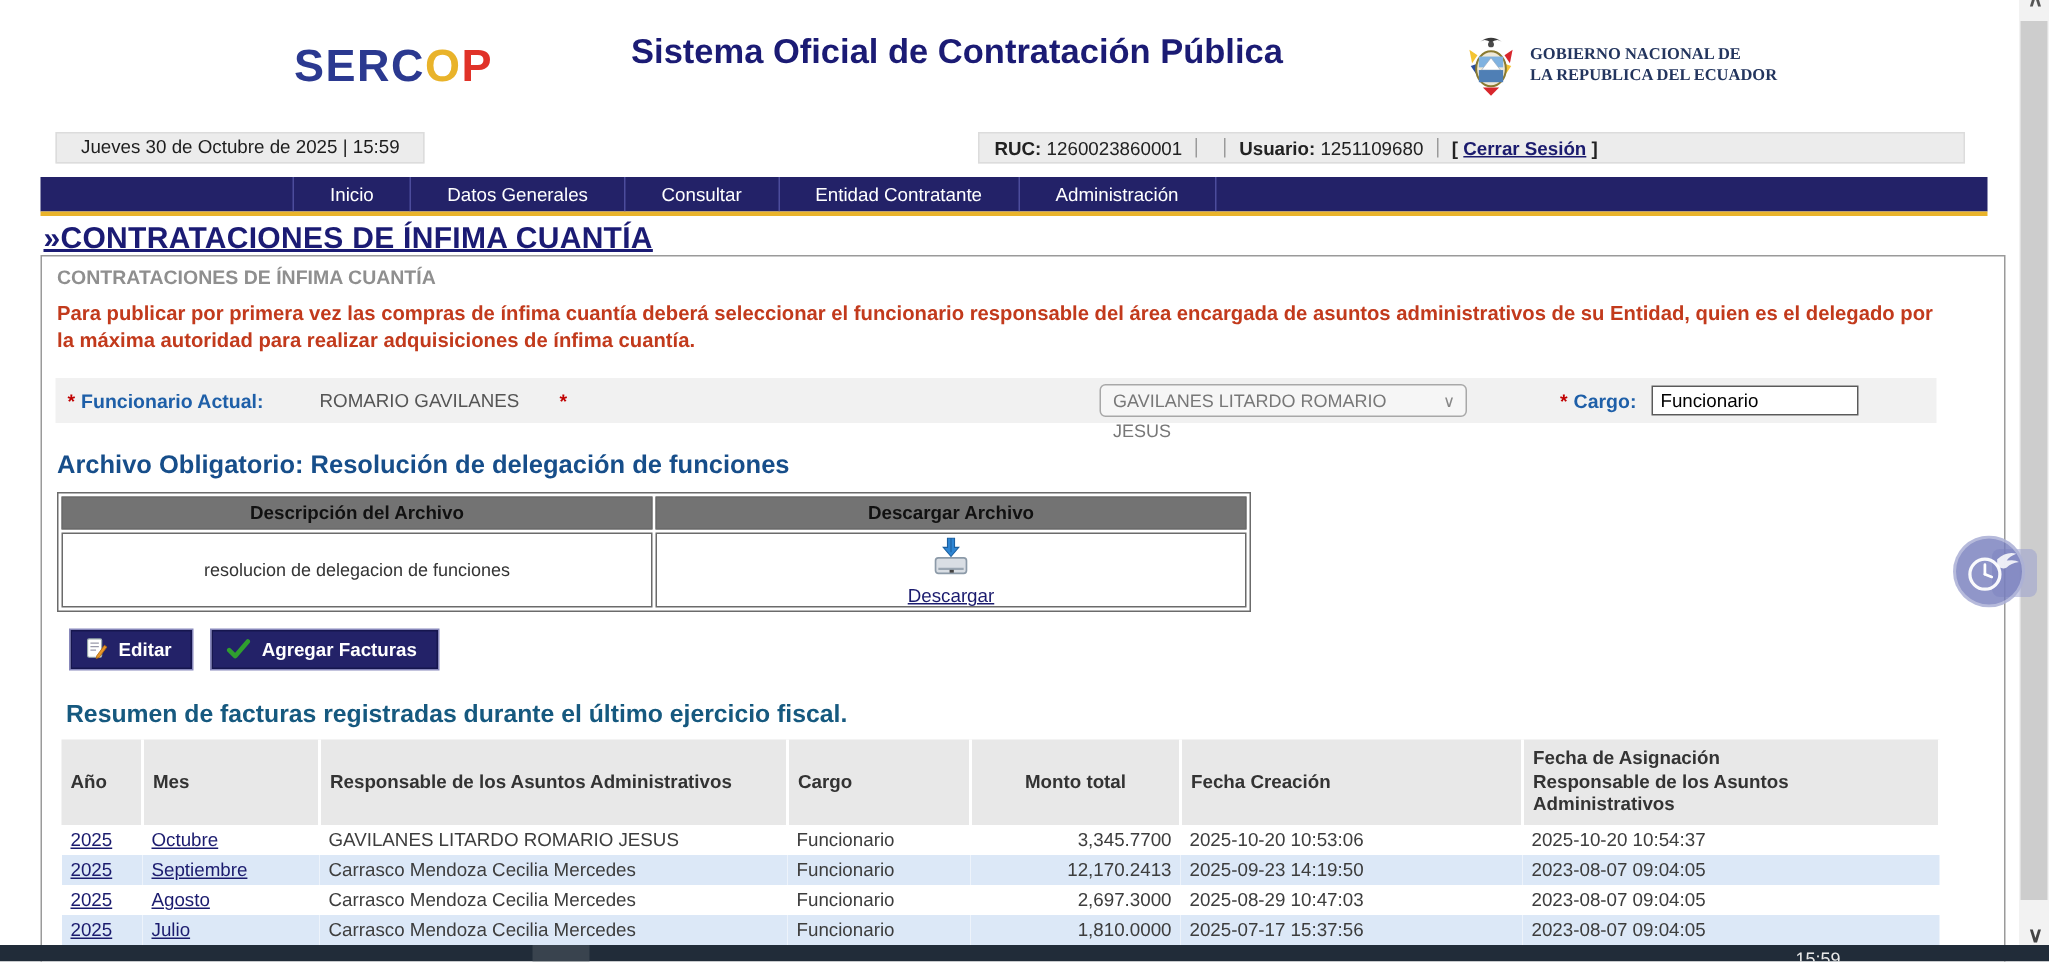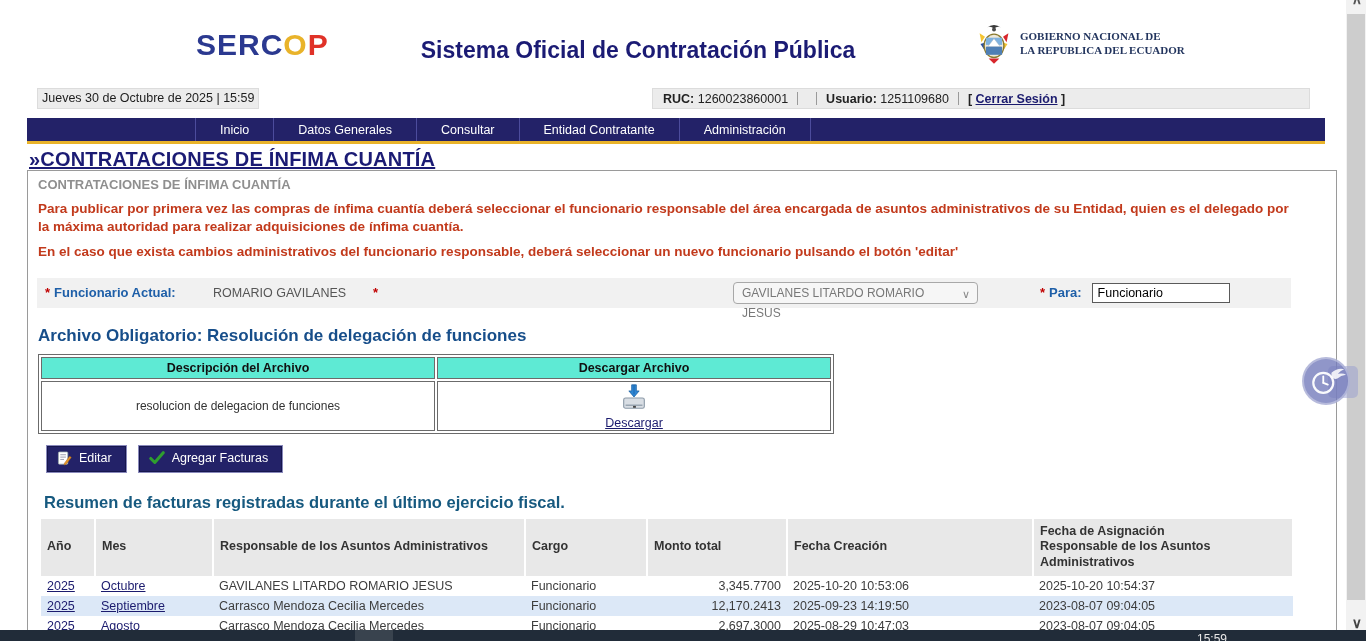--- a/index.html
+++ b/index.html
@@ -8,27 +8,27 @@
     position: relative;
     background:#fff;
     font-family:"Liberation Sans", sans-serif;
     color:#222;
   }
   
   .sercop-logo { position:absolute; left:196px; top:28px; font-size:30px; font-weight:bold; letter-spacing:1px; }
   .sercop-logo .lb { color:var(--navy2); }
   .sercop-logo .lg { color:var(--gold); }
   .sercop-logo .lr { color:#e03228; }
-  .main-title { position:absolute; left:398px; top:37px; width:480px; text-align:center;
+  .main-title { position:absolute; left:398px; top:21px; width:480px; text-align:center;
     font-size:23px; font-weight:bold; color:var(--title); }
   .gov-logo { position:absolute; left:976px; top:22px; display:flex; align-items:center; gap:8px; }
   .gov-text { font-family:"Liberation Serif", serif; font-weight:bold; font-size:11px; color:#23355e; line-height:1.25; }
   
   .date-box { position:absolute; left:37px; top:88px; height:21px; background:#ececec; border:1px solid #dcdcdc;
-    font-size:12.5px; color:#1d1d1d; padding:2px 4px; }
+    font-size:12.5px; color:#1d1d1d; padding:2px 16px; }
   .info-box { position:absolute; left:652px; top:88px; width:658px; height:21px; background:#ececec; border:1px solid #dcdcdc;
     font-size:12.5px; display:flex; align-items:center; padding:0 10px; white-space:nowrap; }
   .info-box b { font-weight:bold; }
   .sep { display:inline-block; width:1px; height:13px; background:#9a9a9a; margin:0 9px; }
   .logout a { color:var(--link); font-weight:bold; text-decoration:underline; }
   .logout { font-weight:bold; }
   
   .nav { position:absolute; left:27px; top:118px; width:1298px; height:23px; background:var(--navy); }
   .nav ul { list-style:none; display:flex; height:100%; padding-left:168px; }
   .nav li { color:#fff; font-size:12.5px; padding:0 24px; display:flex; align-items:center;
@@ -53,36 +53,36 @@
   .g2 { width:360px; display:flex; align-items:center; }
   .sel { width:245px; height:22px; line-height:20px; background:#f6f6f6; border:1px solid #a8a8a8;
     border-radius:4px; color:#787878; font-size:12px; padding:0 20px 0 8px; position:relative; cursor:default; }
   .sel .chev { position:absolute; right:7px; top:1px; color:#888; font-size:11px; }
   .g3 { display:flex; align-items:center; margin-left:62px; }
   .cargo-input { width:138px; height:20px; border:1px solid #5a5a5a; font-size:12.5px; padding:1px 5px;
     font-family:"Liberation Sans", sans-serif; }
   
   .archivo-h { margin:18px 0 8px 10px; font-size:17px; font-weight:bold; color:var(--heading); }
   .file-table { margin-left:10px; border-collapse:separate; border-spacing:2px; border:1px solid #6b6b6b; }
-  .file-table th { width:394px; background:#5eead4; border:1px solid #6b6b6b; font-size:12.5px; padding:3px; color:#111; }
+  .file-table th { width:394px; background:#737373; border:1px solid #6b6b6b; font-size:12.5px; padding:3px; color:#111; }
   .file-table td { width:394px; border:1px solid #6b6b6b; height:47px; text-align:center; font-size:12px; color:#333; }
   .dl-cell a { display:block; color:var(--link); font-size:12.5px; text-decoration:underline; margin-top:1px; }
   
   .btn-row { margin:12px 0 0 19px; display:flex; gap:13px; }
-  .btn { background:var(--navy); color:#fff; font-weight:normal; font-size:12.5px;
+  .btn { background:var(--navy); color:#fff; font-weight:bold; font-size:12.5px;
     border:1px solid #16164e; outline:1px solid #8888bb; padding:4px 13px 5px 9px;
     display:inline-flex; align-items:center; gap:7px; cursor:pointer; font-family:"Liberation Sans", sans-serif; }
   
   .resumen-h { margin:21px 0 7px 16px; font-size:16.5px; font-weight:bold; color:var(--resumen); }
   .resumen-table { margin-left:13px; width:1253px; border-collapse:collapse; font-size:12.5px; table-layout:fixed; }
   .resumen-table th { background:var(--headgray); color:#333; text-align:left; font-weight:bold;
     padding:5px 6px; vertical-align:middle; height:46px; border-right:2px solid #fff; white-space:pre-line; line-height:1.25; }
   .resumen-table th.col0 { width:54px; } .resumen-table th.col1 { width:118px; }
   .resumen-table th.col2 { width:312px; } .resumen-table th.col3 { width:122px; }
-  .resumen-table th.col4 { width:140px; text-align:left; } .resumen-table th.col5 { width:246px; }
+  .resumen-table th.col4 { width:140px; text-align:center; } .resumen-table th.col5 { width:228px; }
   .resumen-table td { padding:3px 6px; color:#3d3d3d; height:14px; white-space:nowrap; overflow:hidden; }
   .resumen-table tbody tr:nth-child(even) { background:var(--rowalt); }
   .resumen-table td.monto { text-align:right; }
   .resumen-table a { color:var(--link); text-decoration:underline; }
   
   .scroll { position:absolute; right:0; top:0; width:20px; height:641px; background:#f2f2f2; }
   .scroll-thumb { position:absolute; top:14px; right:1px; width:18px; height:586px; background:#cdcdcd; }
   .scroll-up { position:absolute; top:-9px; right:4px; color:#555; font-size:14px; font-weight:bold; }
   .scroll-down { position:absolute; bottom:10px; right:4px; color:#444; font-size:14px; font-weight:bold; }
   
@@ -143,38 +143,37 @@
       <li>Administración</li>
     </ul>
 </div>
 <div class="gold-bar"></div>
 
 <div class="page-title">»CONTRATACIONES DE ÍNFIMA CUANTÍA</div>
 
 <div class="main-box">
   <div class="legend">CONTRATACIONES DE ÍNFIMA CUANTÍA</div>
   <p class="instr">Para publicar por primera vez las compras de ínfima cuantía deberá seleccionar el funcionario responsable del área encargada de asuntos administrativos de su Entidad, quien es el delegado por la máxima autoridad para realizar adquisiciones de ínfima cuantía.</p>
-  <p class="instr">En el caso que exista cambios administrativos del funcionario responsable, deberá seleccionar un nuevo funcionario pulsando el botón 'editar'</p>
 
   <div class="form-row">
     <span class="g1">
       <span class="req">*</span>
       <span class="flabel">Funcionario Actual:</span>
     </span>
     <span class="fvalue">ROMARIO GAVILANES</span>
     <span class="g2">
       <span class="req">*</span>
     </span>
     <span class="sel">
       <span>GAVILANES LITARDO ROMARIO JESUS</span>
       <span class="chev">∨</span>
     </span>
     <span class="g3">
       <span class="req">*</span>
-      <span class="flabel">Para:</span>
+      <span class="flabel">Cargo:</span>
       <input class="cargo-input" style="margin-left: 10px;" type="text" value="Funcionario">
     </span>
   </div>
 
   <div class="archivo-h">Archivo Obligatorio: Resolución de delegación de funciones</div>
 
   <table class="file-table">
     <thead>
       <tr>
         <th>Descripción del Archivo</th>

